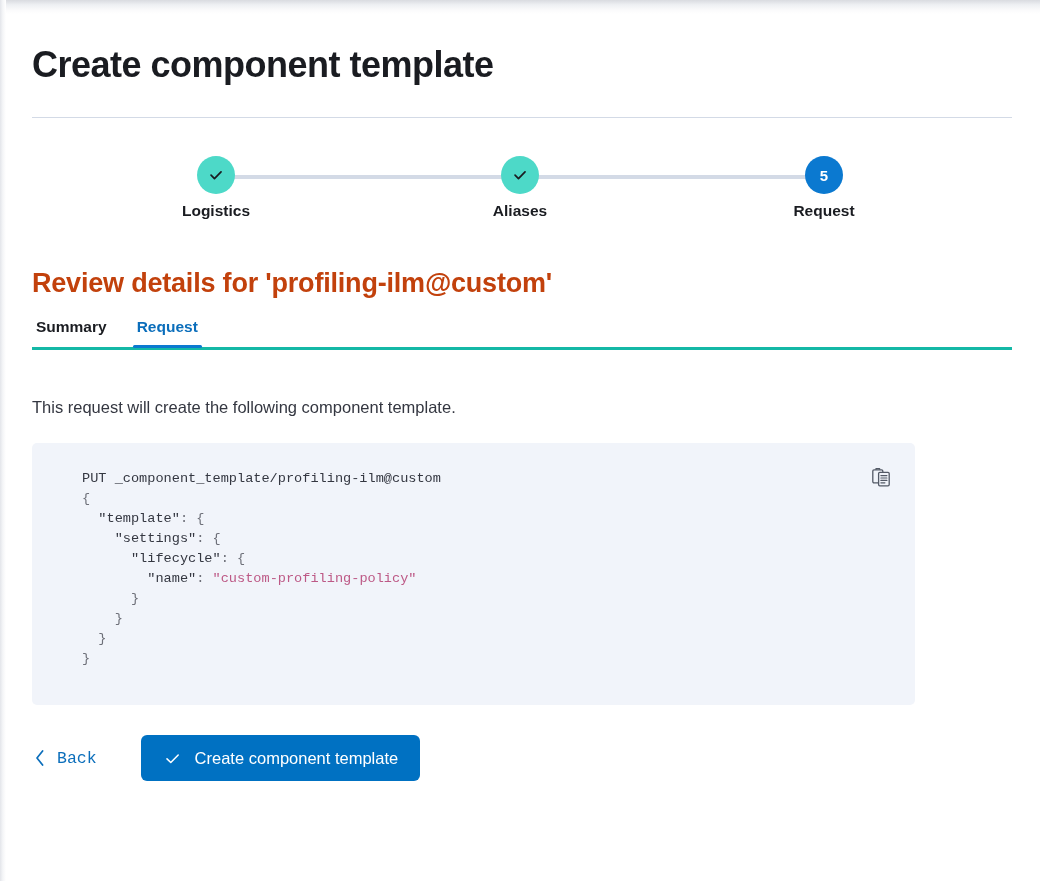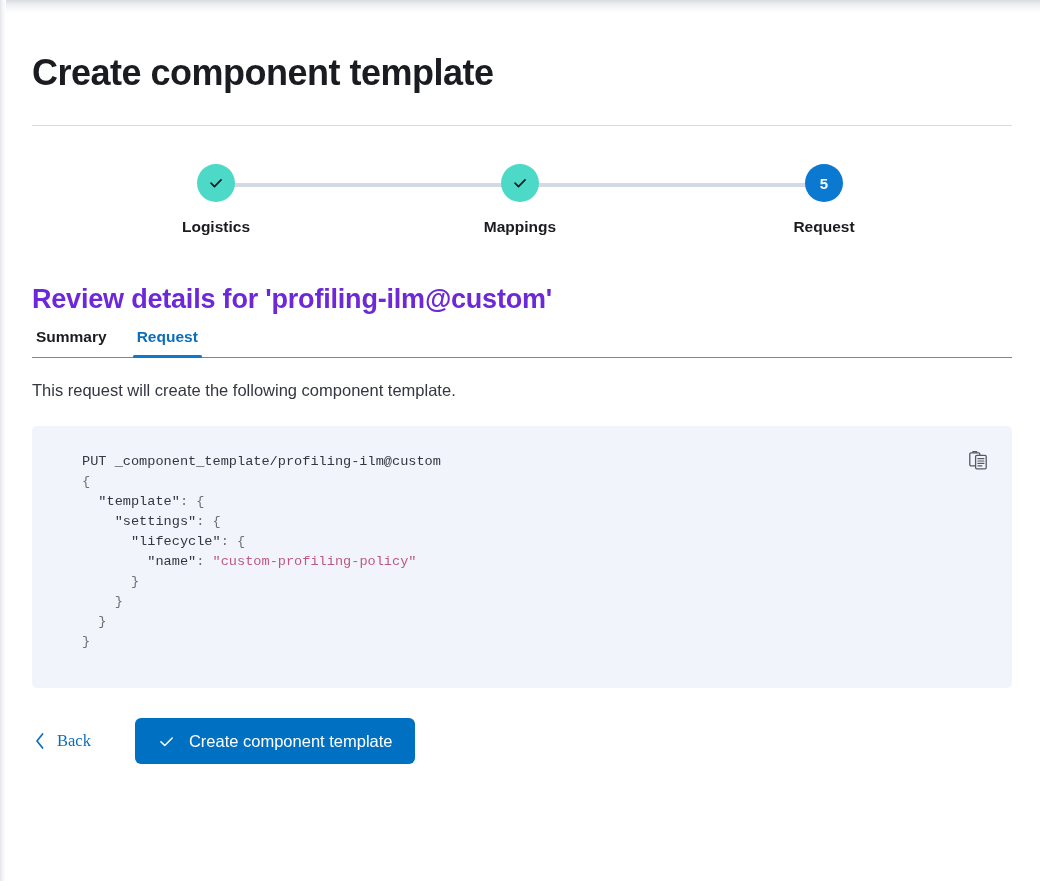--- a/index.html
+++ b/index.html
@@ -33,21 +33,21 @@
   .left-shade {
     position: absolute;
     top: 0; bottom: 0; left: 0;
     width: 6px;
     background: linear-gradient(to right, #e3e5ea 0%, #f4f5f7 45%, #ffffff 100%);
     pointer-events: none;
   }
 
   .content {
     position: absolute;
-    top: 16px; left: 0;
+    top: 8px; left: 0;
     width: 1040px;
     padding: 0 32px;
   }
 
   
   .page-title {
     font-size: 36px;
     font-weight: 700;
     letter-spacing: -0.5px;
     color: #1a1c21;
@@ -105,42 +105,42 @@
   .step-circle.complete { background: #4dd9c8; }
   .step-circle.current  { background: #0b79d0; }
 
   .step-circle .check {
     width: 18px;
     height: 18px;
     display: block;
   }
 
   .step-label {
-    margin-top: 16px;
+    margin-top: 8px;
     font-size: 15.5px;
     font-weight: 700;
     color: #1a1c21;
     white-space: nowrap;
   }
 
   
   .review-title {
     margin-top: 46px;
     font-size: 27px;
     font-weight: 700;
     letter-spacing: -0.2px;
-    color: #6d28d9;
+    color: #c2410c;
     line-height: 34px;
   }
 
   .tabs {
-    margin-top: 12px;
+    margin-top: 18px;
     display: flex;
     gap: 22px;
-    border-bottom: 1px solid #14b8a6;
+    border-bottom: 3px solid #14b8a6;
     width: 980px;
     align-items: flex-end;
   }
   .tab {
     font-size: 15.5px;
     font-weight: 700;
     padding: 0 4px 11px 4px;
     color: #1a1c21;
     cursor: pointer;
     position: relative;
@@ -154,31 +154,31 @@
   .tab.active::after {
     content: "";
     position: absolute;
     left: 0; right: 0; bottom: -1px;
     height: 3px;
     background: #0b79d0;
     border-radius: 2px;
   }
 
   .description {
-    margin-top: 20px;
+    margin-top: 45px;
     font-size: 16.5px;
     color: #343741;
     line-height: 24px;
   }
 
   
   .code-wrap {
     margin-top: 24px;
     position: relative;
-    width: 980px;
+    width: 883px;
     background: #f1f4fa;
     border-radius: 5px;
     padding: 26px 24px 26px 26px;
     min-height: 262px;
   }
   pre.code {
     font-family: "Liberation Mono", "DejaVu Sans Mono", monospace;
     font-size: 13.6px;
     line-height: 20px;
     color: #343741;
@@ -216,21 +216,21 @@
   .back-link {
     display: flex;
     align-items: center;
     gap: 11px;
     color: #0b6ebb;
     font-size: 16.5px;
     font-weight: 400;
     cursor: pointer;
     background: none;
     border: none;
-    font-family: Liberation Serif, serif;
+    font-family: Liberation Mono, monospace;
     padding: 6px 2px;
   }
   .btn-primary {
     display: flex;
     align-items: center;
     gap: 13px;
     background: #0071c2;
     color: #ffffff;
     font-size: 16.5px;
     font-weight: 400;
@@ -260,30 +260,30 @@
 
         <div class="step-circle complete">
           <svg class="check" viewBox="0 0 20 20">
             <path d="M4.5 10.2 L8.3 14 L15.6 6.6" fill="none" stroke="#1a1c21" stroke-width="1.9" stroke-linecap="round" stroke-linejoin="round"></path>
           </svg>
         </div>
         <div class="step-label">Logistics</div>
       </div>
 
 
+
       <div class="step">
         <div class="step-line"></div>
         <div class="step-circle complete">
           <svg class="check" viewBox="0 0 20 20">
             <path d="M4.5 10.2 L8.3 14 L15.6 6.6" fill="none" stroke="#1a1c21" stroke-width="1.9" stroke-linecap="round" stroke-linejoin="round"></path>
           </svg>
         </div>
-        <div class="step-label">Mappings</div>
+        <div class="step-label">Aliases</div>
       </div>
-
 
       <div class="step">
         <div class="step-line"></div>
         <div class="step-circle current">5</div>
         <div class="step-label">Request</div>
       </div>
 
     </div>
 
     <h2 class="review-title">Review details for 'profiling-ilm@custom'</h2>

